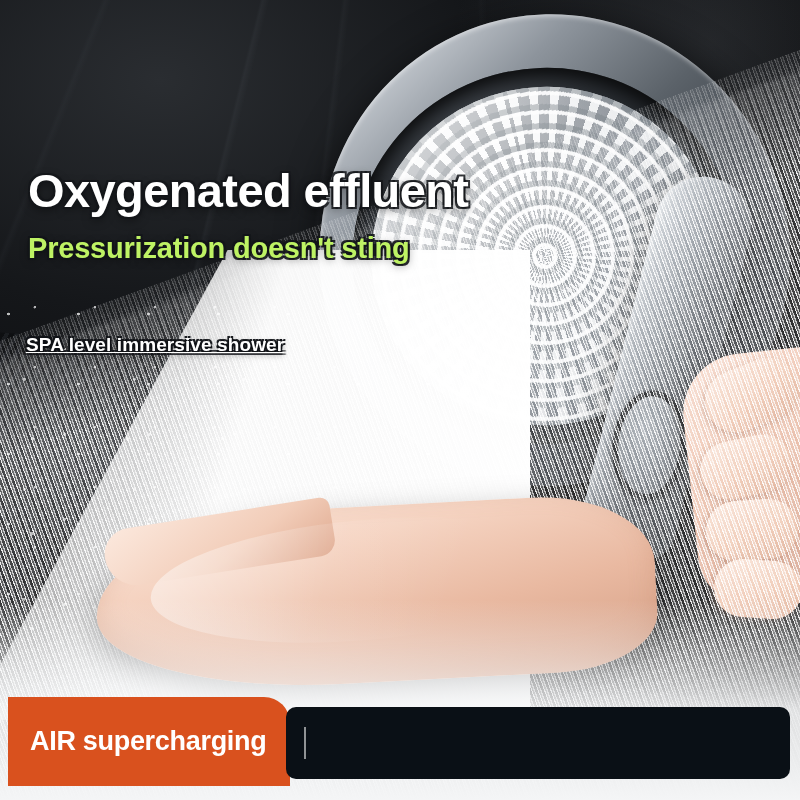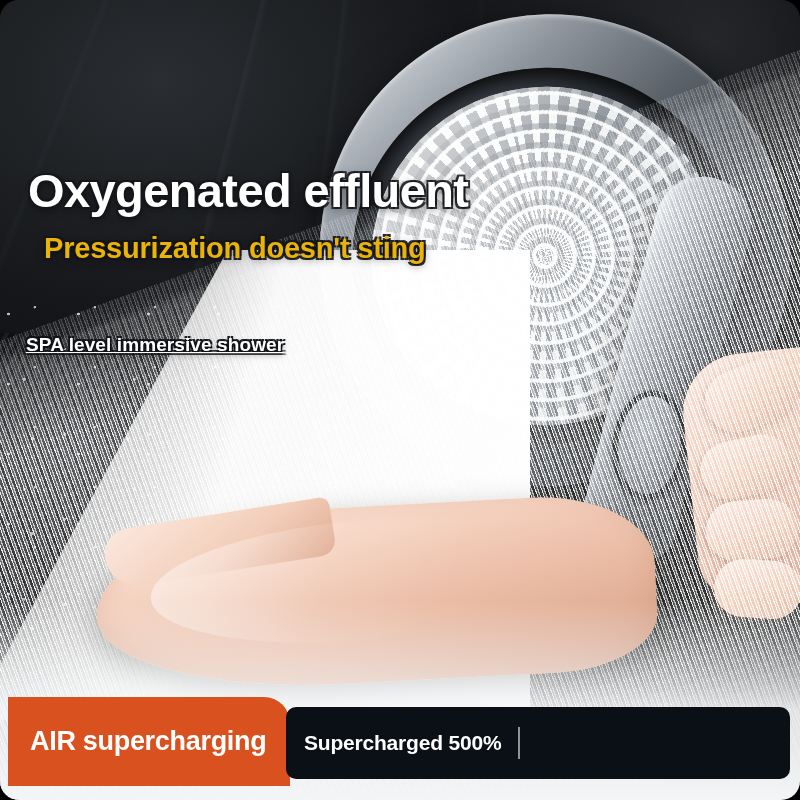--- a/index.html
+++ b/index.html
@@ -2,21 +2,20 @@
 <html><head>
 <meta charset="utf-8">
 <style>
   * { margin:0; padding:0; box-sizing:border-box; }
   html,body { width:800px; height:800px; background:#000; overflow:hidden; }
   body { font-family:"Liberation Sans", sans-serif; }
 
   .stage {
     position:relative; width:800px; height:800px; overflow:hidden;
     background:#08090b;
-    border-radius:19px;
   }
 
   
   .bg-dark {
     position:absolute; inset:0;
     background:
       radial-gradient(120% 85% at 20% 10%, #2a2d31 0%, #15171a 34%, #08090b 70%, #030405 100%),
       linear-gradient(135deg,#111316 0%,#05060700 60%);
   }
   .bg-marble-v {
@@ -191,26 +190,25 @@
   .title {
     position:absolute; left:28px; top:163px;
     font-size:47px; font-weight:bold; color:#fff; letter-spacing:-.6px;
     text-shadow:
       -2px -2px 0 rgba(20,22,26,.85),  2px -2px 0 rgba(20,22,26,.85),
       -2px  2px 0 rgba(20,22,26,.85),  2px  2px 0 rgba(20,22,26,.85),
        0 3px 10px rgba(0,0,0,.55);
   }
   .subtitle {
     position:absolute; left:28px; top:232px;
-    font-size:29px; font-weight:bold; color:#eab308; letter-spacing:-.2px;
+    font-size:29px; font-weight:bold; color:#bef264; letter-spacing:-.2px;
     text-shadow:
       -2px -2px 0 rgba(18,20,24,.9),  2px -2px 0 rgba(18,20,24,.9),
       -2px  2px 0 rgba(18,20,24,.9),  2px  2px 0 rgba(18,20,24,.9),
        0 2px 8px rgba(0,0,0,.5);
-    margin-left: 16px;
   }
   .tagline {
     position:absolute; left:26px; top:334px;
     font-size:19px; font-weight:bold; color:#fff; letter-spacing:.1px;
     text-shadow:
       -1.6px -1.6px 0 rgba(16,18,22,.95),  1.6px -1.6px 0 rgba(16,18,22,.95),
       -1.6px  1.6px 0 rgba(16,18,22,.95),  1.6px  1.6px 0 rgba(16,18,22,.95),
        0 2px 6px rgba(0,0,0,.5);
     text-decoration: underline;
   }
@@ -286,18 +284,17 @@
     <div class="title">Oxygenated effluent</div>
     <div class="subtitle">Pressurization doesn't sting</div>
     <div class="tagline">SPA level immersive shower</div>
   </div>
 
   <div class="banner">
     <div class="banner-orange">
       <span class="banner-orange-label">AIR supercharging</span>
     </div>
     <div class="banner-dark">
-      <span class="banner-dark-text">Supercharged 500%</span>
       <span class="banner-divider"></span>
     </div>
   </div>
 
 </div>
 
 </body></html>

